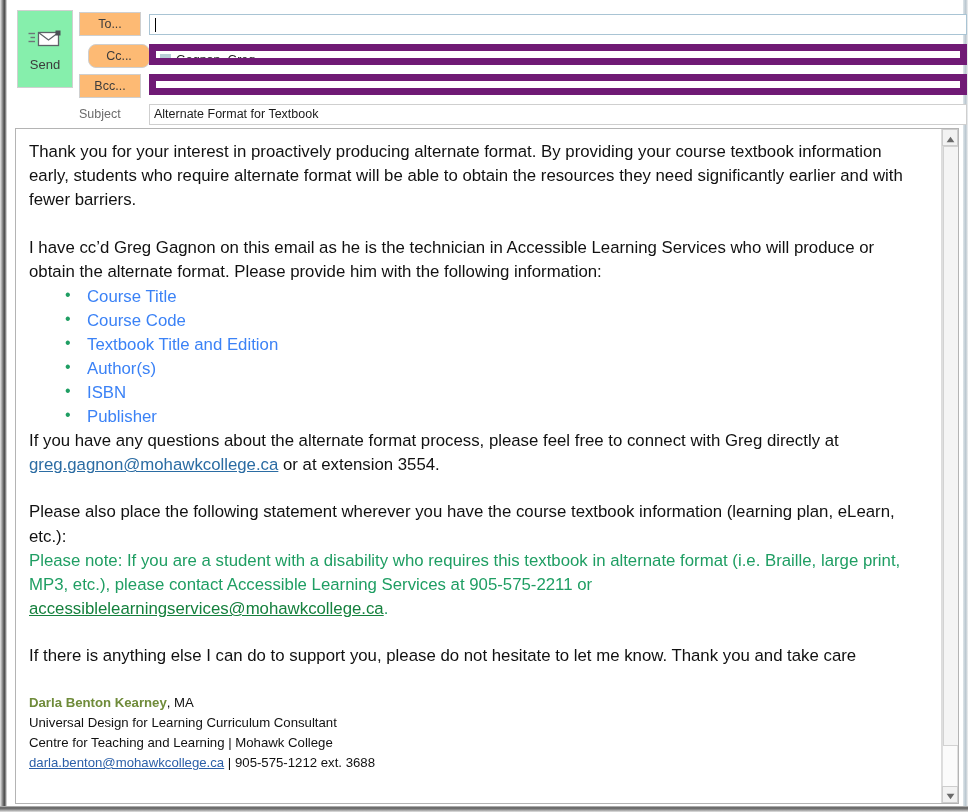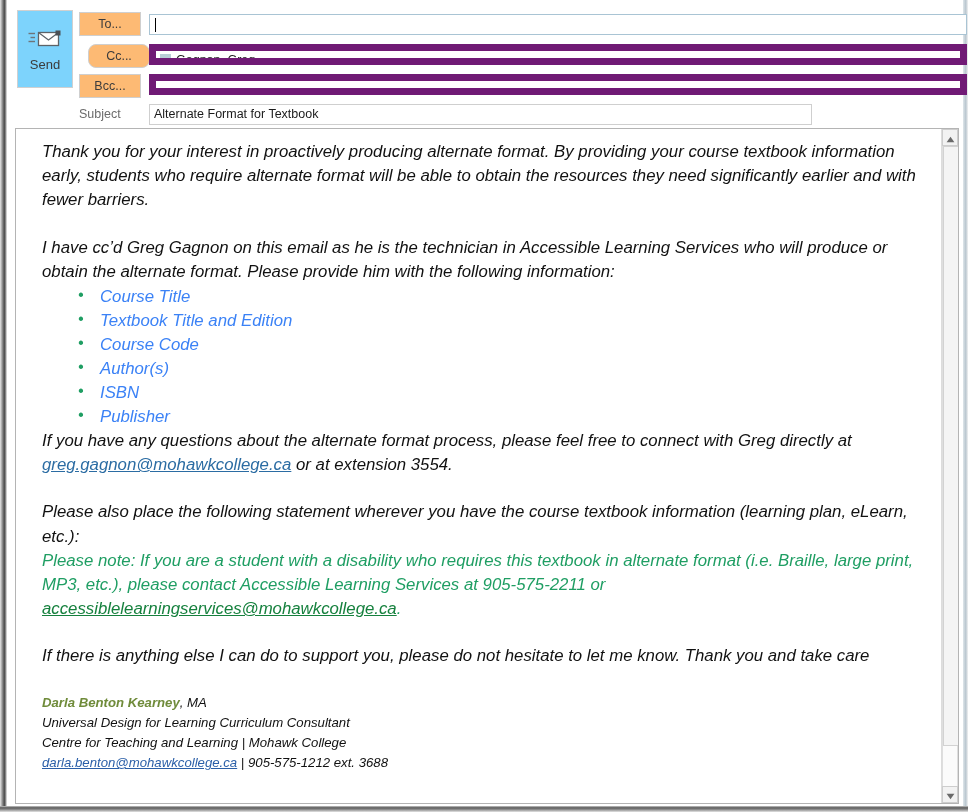--- a/index.html
+++ b/index.html
@@ -56,21 +56,21 @@
     left: 8px; top: 3px;
     width: 952px; height: 122px;
     background: #ffffff;
   }
 
   .send-button {
     position: absolute;
     left: 9px; top: 7px;
     width: 56px; height: 78px;
     border: 1px solid #d0d0d0;
-    background: #7dd3fc;
+    background: #86efac;
     display: flex;
     flex-direction: column;
     align-items: center;
     justify-content: center;
     cursor: pointer;
     box-sizing: border-box;
   }
   .send-icon {
     width: 34px; height: 24px;
     display: block;
@@ -123,21 +123,21 @@
     cursor: text;
   }
   #field-to {
     left: 141px; top: 11px; width: 818px;
     border: 1px solid #a9c4d4;
     display: flex; align-items: center;
   }
   #field-cc  { left: 141px; top: 41px; width: 818px; }
   #field-bcc { left: 141px; top: 71px; width: 818px; }
   #field-subject {
-    left: 141px; top: 101px; width: 663px;
+    left: 141px; top: 101px; width: 818px;
     border: 1px solid #cfcfcf;
   }
 
   .caret {
     display: inline-block;
     width: 1px;
     height: 14px;
     background: #000000;
     margin-left: 1px;
   }
@@ -160,26 +160,25 @@
     left: 15px; top: 128px;
     width: 944px; height: 676px;
     border: 1px solid #b4b4b4;
     background: #ffffff;
     box-sizing: border-box;
     overflow: hidden;
   }
 
   #body-content {
     position: absolute;
-    left: 17px; top: 0;
+    left: 4px; top: 0;
     width: 916px; height: 674px;
     padding: 11px 12px 0 9px;
     box-sizing: border-box;
     overflow: hidden;
-    font-style: italic;
   }
 
   
   .msg {
     font-family: "Liberation Sans", sans-serif;
     font-size: 16.8px;
     line-height: 1.44;
     color: #111111;
   }
   .msg p {
@@ -326,22 +325,22 @@
   <div id="body-pane">
 
     <div id="body-content" class="msg">
 
       <p>Thank you for your interest in proactively producing alternate format.  By providing your course textbook information early, students who require alternate format will be able to obtain the resources they need significantly earlier and with fewer barriers.</p>
       <div class="blank-line"></div>
       <p>I have cc’d Greg Gagnon on this email as he is the technician in Accessible Learning Services who will produce or obtain the alternate format.  Please provide him with the following information:</p>
 
       <ul class="info-list">
         <li>Course Title</li>
+        <li>Course Code</li>
         <li>Textbook Title and Edition</li>
-        <li>Course Code</li>
         <li>Author(s)</li>
         <li>ISBN</li>
         <li>Publisher</li>
       </ul>
 
       <p><span>If you have any questions about the alternate format process, please feel free to connect with Greg directly at </span><a class="link-blue" href="#">greg.gagnon@mohawkcollege.ca</a><span> or at extension 3554.</span></p>
 
       <div class="blank-line"></div>
 
       <p>Please also place the following statement wherever you have the course textbook information (learning plan, eLearn, etc.):</p>

